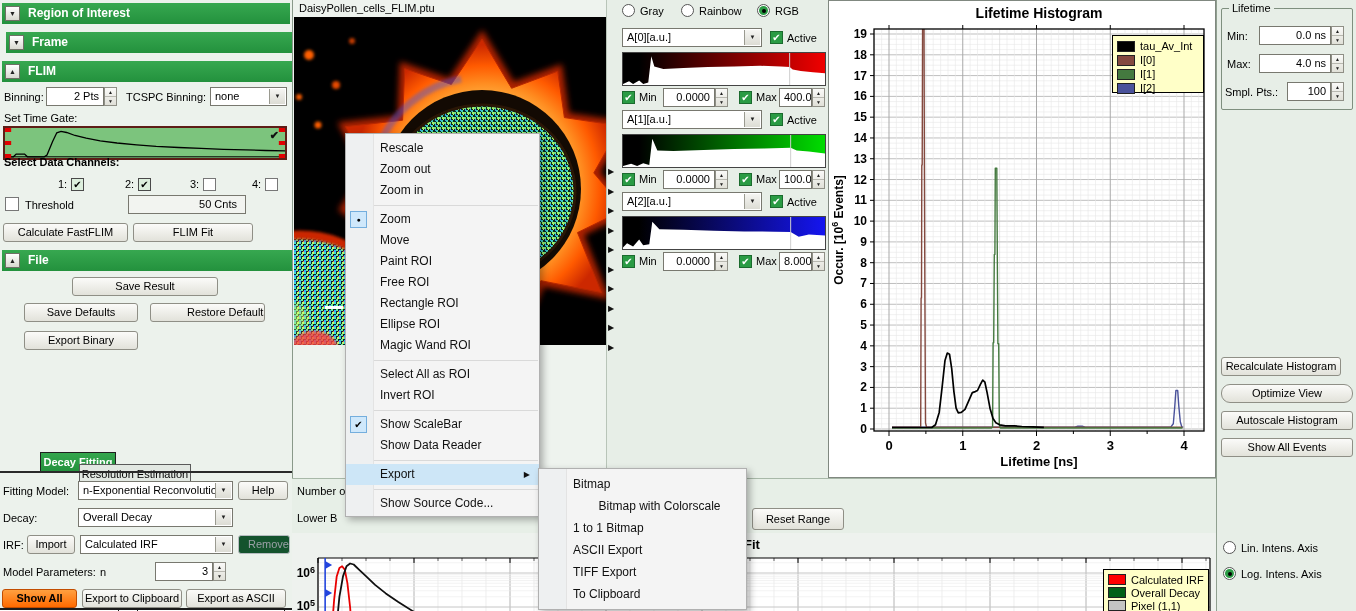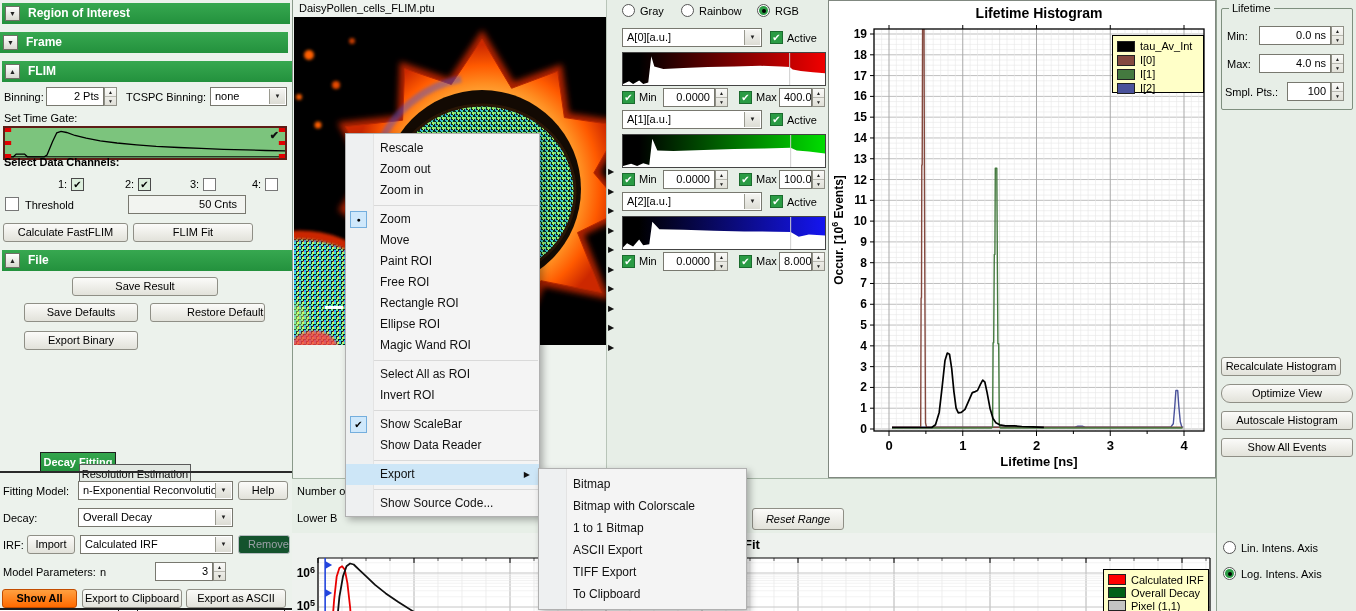--- a/index.html
+++ b/index.html
@@ -45,21 +45,21 @@
 </head>
 <body>
 
 <div id="app">
 
   <div class="abs" style="left:0;top:0;width:292px;height:452px;background:#ecf2ec;border-right:1px solid #a8b4a8;">
     <div class="ghdr" style="left:2px;top:3px;width:262px;">
       <span class="sq">▼</span>
       <span>Region of Interest</span>
     </div>
-    <div class="ghdr" style="left:0;top:32px;width:262px;">
+    <div class="ghdr" style="left:6px;top:32px;width:262px;">
       <span class="sq">▼</span>
       <span>Frame</span>
     </div>
     <div class="ghdr" style="left:2px;top:61px;width:286px;">
       <span class="sq">▲</span>
       <span>FLIM</span>
     </div>
 
     <div class="lbl" style="left:4px;top:91px;">Binning:</div>
     <div class="vbox ta-r" style="left:46px;top:87px;width:58px;height:19px;">2 Pts</div>
@@ -590,21 +590,21 @@
 
     <div class="radio" style="left:6px;top:541px;"></div>
     <div class="rlbl" style="left:24px;top:542px;">Lin. Intens. Axis</div>
     <div class="radio sel" style="left:6px;top:567px;"></div>
     <div class="rlbl" style="left:24px;top:568px;">Log. Intens. Axis</div>
   </div>
 
   <div class="abs" style="left:292px;top:478px;width:924px;height:55px;background:#e7efe7;border-top:1px solid #a8b8a8;box-sizing:border-box;">
     <div class="lbl" style="left:5px;top:6px;">Number o</div>
     <div class="lbl" style="left:5px;top:33px;">Lower B</div>
-    <div class="btn" style="left:460px;top:29px;width:92px;height:22px;line-height:20px;font-style:italic;">Reset Range</div>
+    <div class="btn" style="left:460px;top:29px;width:92px;height:22px;line-height:20px;">Reset Range</div>
   </div>
 
   <div class="abs" style="left:292px;top:533px;width:924px;height:78px;background:#eef2ee;overflow:hidden;">
     <svg id="decay-plot" width="924" height="78" viewBox="0 0 924 78">
         <rect x="26" y="25" width="892" height="53" fill="#fff"></rect>
         <line x1="26" x2="26" y1="25" y2="78" stroke="#b4b4b4" stroke-width="1"></line>
         <line x1="50" x2="50" y1="25" y2="78" stroke="#e2e2e2" stroke-width="0.6"></line>
         <line x1="74" x2="74" y1="25" y2="78" stroke="#e2e2e2" stroke-width="0.6"></line>
         <line x1="98" x2="98" y1="25" y2="78" stroke="#e2e2e2" stroke-width="0.6"></line>
         <line x1="122" x2="122" y1="25" y2="78" stroke="#b4b4b4" stroke-width="1"></line>
@@ -737,20 +737,20 @@
     <div class="mi"><span class="ibox"><span>✔</span></span><span>Show ScaleBar</span></div>
     <div class="mi"><span>Show Data Reader</span></div>
     <div class="msep"></div>
     <div class="mi hl"><span>Export</span><span class="subarr">▶</span></div>
     <div class="msep"></div>
     <div class="mi"><span>Show Source Code...</span></div>
   </div>
 
   <div class="menu" style="left:538px;top:468px;width:209px;z-index:61;padding:4px 0;">
     <div class="mi" style="height:22px;line-height:22px;"><span>Bitmap</span></div>
-    <div class="mi" style="height:22px;line-height:22px;"><span>Bitmap with Colorscale</span></div>
+    <div class="mi" style="height:22px;line-height:22px;text-align:center;"><span>Bitmap with Colorscale</span></div>
     <div class="mi" style="height:22px;line-height:22px;"><span>1 to 1 Bitmap</span></div>
     <div class="mi" style="height:22px;line-height:22px;"><span>ASCII Export</span></div>
     <div class="mi" style="height:22px;line-height:22px;"><span>TIFF Export</span></div>
     <div class="mi" style="height:22px;line-height:22px;"><span>To Clipboard</span></div>
   </div>
 
 </div>
 
 </body></html>

